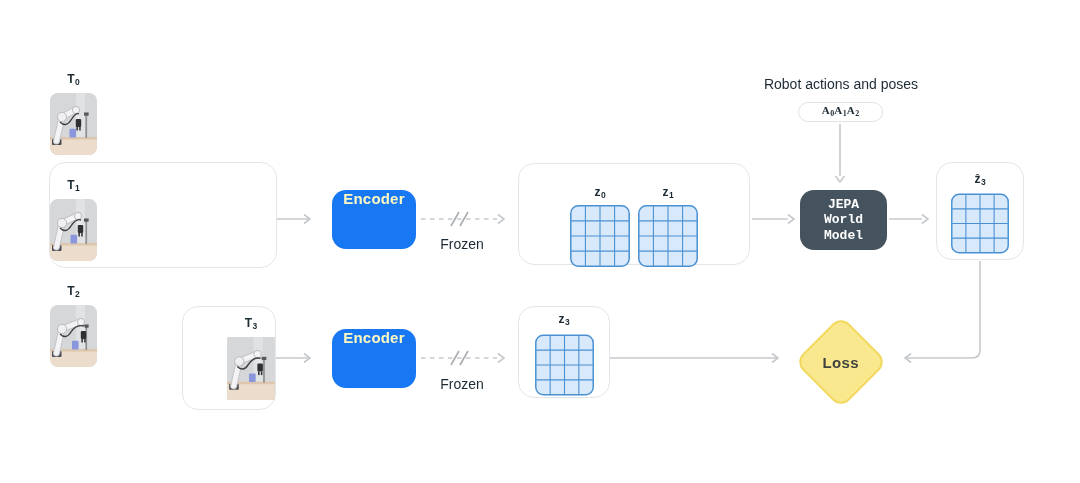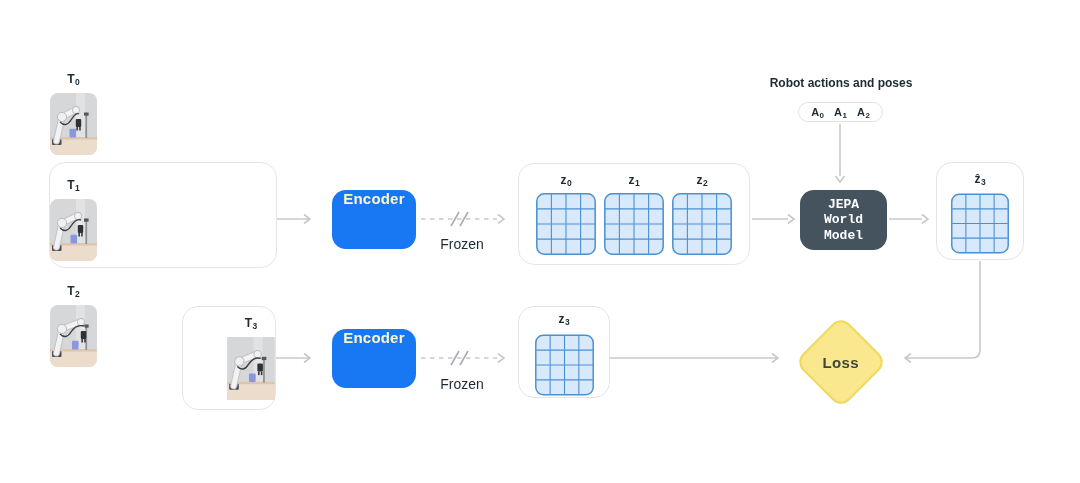--- a/index.html
+++ b/index.html
@@ -25,25 +25,25 @@
   .encoder{
     background:#1877f2;border-radius:14px;display:flex;align-items:flex-start;justify-content:center;
     color:#fef9c3;font-weight:bold;font-size:15px;letter-spacing:0.2px;
   }
   .frozen{
     font-weight:normal;font-size:14px;color:#1c2b33;text-align:center;
   }
   .grid-svg{display:block;}
 
   .title{
-    font-weight:bold;font-size:12px;color:#1c2b33;text-align:center;white-space:nowrap;
+    font-weight:normal;font-size:14px;color:#1c2b33;text-align:center;white-space:nowrap;
   }
   .a-pill{
     background:#ffffff;border:1.5px solid #e0e3e6;border-radius:10px;box-sizing:border-box;
-    display:flex;align-items:flex-end;justify-content:center;gap:10px;
+    display:flex;align-items:center;justify-content:center;font-family:Liberation Serif, serif;
   }
   .a-pill .lbl{font-size:11px;line-height:11px;}
   .a-pill .lbl sub{font-size:8px;}
 
   .jepa{
     background:#44535e;border-radius:14px;display:flex;align-items:center;justify-content:center;
     color:#ffffff;font-weight:bold;font-size:13px;line-height:1.16;text-align:center;
     padding:0 12px;box-sizing:border-box;
   }
 
@@ -173,47 +173,35 @@
   </svg>
       </div>
     </div>
   </div>
 
   <div class="encoder abs" style="left:332px;top:190px;width:84px;height:59px;">
     <span>Encoder</span>
   </div>
   <div class="frozen abs" style="left:430px;top:236px;width:64px;">Frozen</div>
 
-  <div class="round-box abs" style="left:518px;top:163px;width:232px;height:102px;align-items:flex-start;gap:8px;padding-top:8px;">
+  <div class="round-box abs" style="left:518px;top:163px;width:232px;height:102px;align-items:flex-start;gap:8px;padding-top:20px;">
     <div class="frame-col">
       <div class="lbl"><span>z</span><sub>0</sub></div>
       <svg class="grid-svg" viewBox="0 0 60 62" style="width:60px;height:62px;margin-top:1px;">
           <rect x="0.8" y="0.8" width="58.4" height="60.4" rx="7.5" fill="#d7e9fb" stroke="#4a90d2" stroke-width="1.5"></rect>
           <line x1="15.4" y1="1.2" x2="15.4" y2="60.8" stroke="#4a90d2" stroke-width="1.1"></line>
           <line x1="1.2" y1="15.9" x2="58.8" y2="15.9" stroke="#4a90d2" stroke-width="1.1"></line>
           <line x1="30" y1="1.2" x2="30" y2="60.8" stroke="#4a90d2" stroke-width="1.1"></line>
           <line x1="1.2" y1="31" x2="58.8" y2="31" stroke="#4a90d2" stroke-width="1.1"></line>
           <line x1="44.599999999999994" y1="1.2" x2="44.599999999999994" y2="60.8" stroke="#4a90d2" stroke-width="1.1"></line>
           <line x1="1.2" y1="46.099999999999994" x2="58.8" y2="46.099999999999994" stroke="#4a90d2" stroke-width="1.1"></line>
         </svg>
     </div>
     <div class="frame-col">
       <div class="lbl"><span>z</span><sub>1</sub></div>
-      <svg class="grid-svg" viewBox="0 0 60 62" style="width:60px;height:62px;margin-top:1px;">
-          <rect x="0.8" y="0.8" width="58.4" height="60.4" rx="7.5" fill="#d7e9fb" stroke="#4a90d2" stroke-width="1.5"></rect>
-          <line x1="15.4" y1="1.2" x2="15.4" y2="60.8" stroke="#4a90d2" stroke-width="1.1"></line>
-          <line x1="1.2" y1="15.9" x2="58.8" y2="15.9" stroke="#4a90d2" stroke-width="1.1"></line>
-          <line x1="30" y1="1.2" x2="30" y2="60.8" stroke="#4a90d2" stroke-width="1.1"></line>
-          <line x1="1.2" y1="31" x2="58.8" y2="31" stroke="#4a90d2" stroke-width="1.1"></line>
-          <line x1="44.599999999999994" y1="1.2" x2="44.599999999999994" y2="60.8" stroke="#4a90d2" stroke-width="1.1"></line>
-          <line x1="1.2" y1="46.099999999999994" x2="58.8" y2="46.099999999999994" stroke="#4a90d2" stroke-width="1.1"></line>
-        </svg>
-    </div>
-    <div class="frame-col">
-      <div class="lbl"><span>z</span><sub>2</sub></div>
       <svg class="grid-svg" viewBox="0 0 60 62" style="width:60px;height:62px;margin-top:1px;">
           <rect x="0.8" y="0.8" width="58.4" height="60.4" rx="7.5" fill="#d7e9fb" stroke="#4a90d2" stroke-width="1.5"></rect>
           <line x1="15.4" y1="1.2" x2="15.4" y2="60.8" stroke="#4a90d2" stroke-width="1.1"></line>
           <line x1="1.2" y1="15.9" x2="58.8" y2="15.9" stroke="#4a90d2" stroke-width="1.1"></line>
           <line x1="30" y1="1.2" x2="30" y2="60.8" stroke="#4a90d2" stroke-width="1.1"></line>
           <line x1="1.2" y1="31" x2="58.8" y2="31" stroke="#4a90d2" stroke-width="1.1"></line>
           <line x1="44.599999999999994" y1="1.2" x2="44.599999999999994" y2="60.8" stroke="#4a90d2" stroke-width="1.1"></line>
           <line x1="1.2" y1="46.099999999999994" x2="58.8" y2="46.099999999999994" stroke="#4a90d2" stroke-width="1.1"></line>
         </svg>
     </div>

